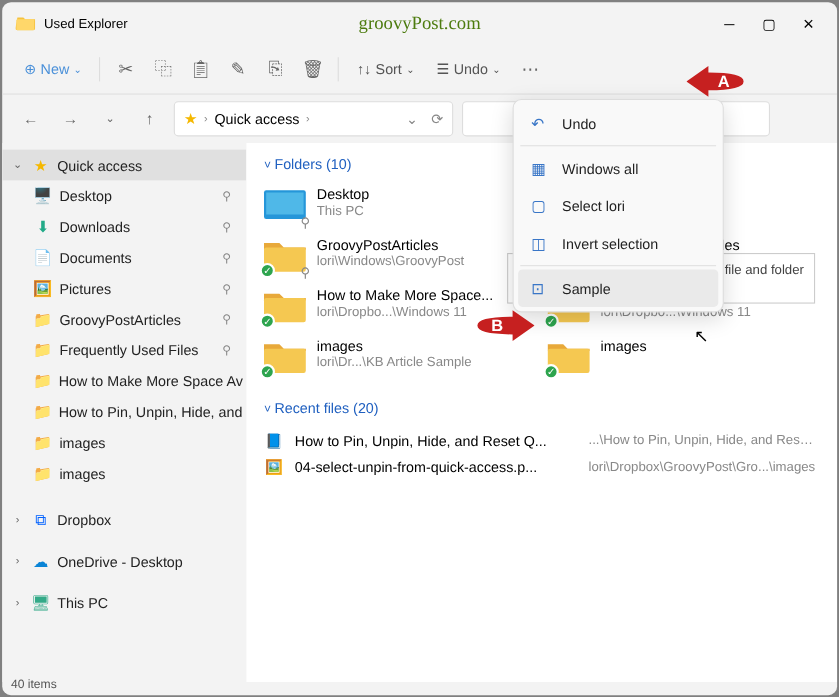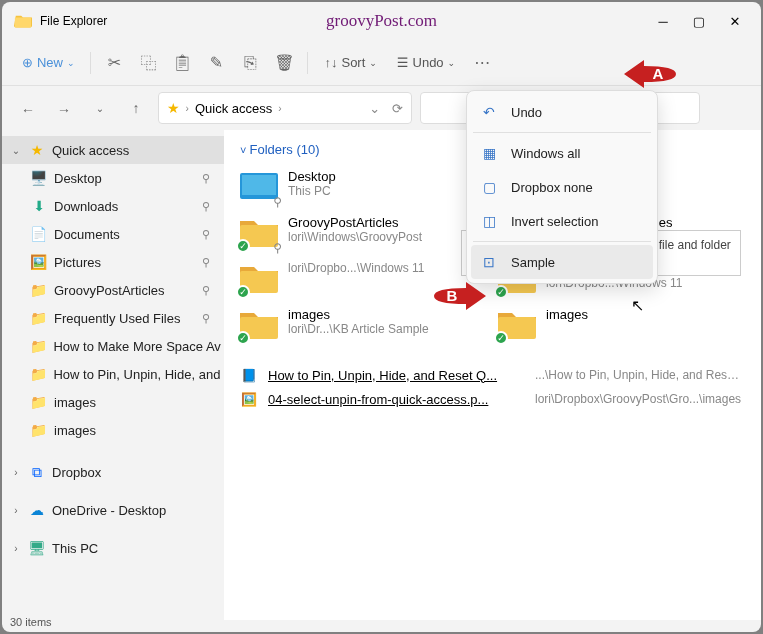--- a/index.html
+++ b/index.html
@@ -1,21 +1,21 @@
 <!DOCTYPE html>
 <html><head>
 <meta charset="utf-8">
 <style>
 * { margin: 0; padding: 0; box-sizing: border-box; font-family: "Segoe UI", sans-serif; }
 body { background: #808080; width: 763px; height: 634px; overflow: hidden; position: relative; }
 .window { background: #f3f3f3; border-radius: 8px; width: 759px; height: 630px; margin: 2px; position: relative; overflow: hidden; }
 .titlebar { display: flex; align-items: center; height: 38px; padding: 0 8px; }
 .titlebar .app-icon { width: 18px; height: 14px; margin: 0 8px 0 4px; }
 .titlebar .title { font-size: 12px; color: #000; }
-.titlebar .watermark { position: absolute; left: 50%; transform: translateX(-50%); font-size: 17px; color: #701a75; font-family: Georgia, serif; }
+.titlebar .watermark { position: absolute; left: 50%; transform: translateX(-50%); font-size: 17px; color: #4d7c0f; font-family: Georgia, serif; }
 .titlebar .winbtns { margin-left: auto; display: flex; gap: 24px; padding-right: 12px;}
 .titlebar .winbtns span { width: 12px; height: 12px; display: flex; align-items: center; justify-content: center; color: #000; font-size: 13px; cursor: pointer;}
 .toolbar { height: 46px; display: flex; align-items: center; padding: 0 12px; gap: 4px; border-bottom: 1px solid #e0e0e0; }
 .tb-btn { display: flex; align-items: center; gap: 4px; padding: 5px 8px; border-radius: 4px; font-size: 13px; color: #555; cursor: pointer; }
 .tb-btn.new { color: #4a90d9; }
 .tb-icon { width: 18px; height: 18px; display: flex; align-items: center; justify-content: center; color: #666; cursor: pointer; padding: 4px; margin: 0 6px; }
 .tb-sep { width: 1px; height: 22px; background: #ddd; margin: 0 4px; }
 .addrbar { height: 44px; display: flex; align-items: center; padding: 0 12px; gap: 8px; }
 .navbtn { width: 28px; height: 28px; display: flex; align-items: center; justify-content: center; color: #666; cursor: pointer; font-size: 14px;}
 .addrbox { flex: 1; height: 32px; background: #fff; border: 1px solid #ddd; border-radius: 4px; display: flex; align-items: center; padding: 0 8px; gap: 6px; font-size: 13px; max-width: 254px;}
@@ -38,21 +38,21 @@
 .grid { display: flex; flex-wrap: wrap; gap: 6px 10px; margin-bottom: 18px; }
 .folder-item { display: flex; width: 248px; gap: 8px; padding: 2px; align-items: flex-start; cursor: pointer;}
 .folder-icon { width: 42px; height: 36px; position: relative; flex-shrink: 0; }
 .folder-icon .sync { position: absolute; bottom: -2px; left: -2px; width: 14px; height: 14px; background: #2da44e; border: 2px solid #fff; border-radius: 50%; display: flex; align-items: center; justify-content: center; color: #fff; font-size: 9px; }
 .folder-icon .pinmark { position: absolute; bottom: -4px; right: -2px; color: #888; font-size: 12px; }
 .folder-text { flex: 1; overflow: hidden; }
 .folder-text .name { font-size: 13px; color: #000; white-space: nowrap; overflow: hidden; text-overflow: ellipsis; }
 .folder-text .sub { font-size: 12px; color: #888; white-space: nowrap; overflow: hidden; text-overflow: ellipsis; }
 .file-row { display: flex; align-items: center; height: 24px; gap: 10px; font-size: 13px; padding: 0 4px; cursor: pointer;}
 .file-row .ficon { width: 18px; text-align: center; }
-.file-row .fname { flex: 1; white-space: nowrap; overflow: hidden; text-overflow: ellipsis; text-decoration: underline; }
+.file-row .fname { flex: 1; white-space: nowrap; overflow: hidden; text-overflow: ellipsis; }
 .file-row .fpath { width: 210px; color: #888; font-size: 12px; white-space: nowrap; overflow: hidden; text-overflow: ellipsis; }
 .status { position: absolute; bottom: 2px; left: 6px; font-size: 11px; color: #555; margin-top: 4px; padding: 2px;}
 .context-menu { position: absolute; top: 88px; left: 464px; width: 192px; background: #f9f9f9; border: 1px solid #ddd; border-radius: 8px; box-shadow: 0 6px 20px rgba(0,0,0,0.15); padding: 4px; z-index: 100; }
 .ctx-item { display: flex; align-items: center; gap: 12px; height: 34px; padding: 0 12px; font-size: 13px; color: #222; border-radius: 4px; cursor: pointer; }
 .ctx-item.hovered { background: #eaeaea; }
 .ctx-item .cicon { width: 16px; color: #3976c7; font-size: 14px; }
 .ctx-sep { height: 1px; background: #e0e0e0; margin: 3px 2px; }
 .tooltip { position: absolute; top: 228px; left: 459px; width: 280px; background: #fff; border: 1px solid #ccc; padding: 6px 8px; font-size: 12px; color: #444; z-index: 99; line-height: 1.35;}
 .badge { position: absolute; width: 56px; height: 36px; z-index: 200; }
 .badge svg { width: 100%; height: 100%; }
@@ -66,21 +66,21 @@
 
 <div class="window">
 
   <div class="titlebar">
     <span class="app-icon">
       <svg viewBox="0 0 20 16">
           <path fill="#f5c23e" d="M1 3h6l2 2h10v9a2 2 0 0 1-2 2H1a2 2 0 0 1-2-2z" transform="translate(1,-1)"></path>
           <rect x="1" y="4" width="18" height="11" fill="#ffd76a" rx="1"></rect>
         </svg>
     </span>
-    <span class="title">File Explorer</span>
+    <span class="title">Used Explorer</span>
     <span class="watermark">groovyPost.com</span>
     <div class="winbtns">
       <span>─</span>
       <span>▢</span>
       <span>✕</span>
     </div>
   </div>
 
   <div class="toolbar">
     <div class="tb-btn new">
@@ -244,20 +244,21 @@
               <div class="name">Frequently Used Files</div>
               <div class="sub">This PC\Documents</div>
             </div>
           </div>
           <div class="folder-item">
             <div class="folder-icon"><svg class="folder-svg" viewBox="0 0 42 34">
                 <path fill="#e8a93a" d="M2 6h14l4 4h20v2H2z"></path>
                 <rect x="2" y="10" width="38" height="22" rx="2" fill="#f5c851"></rect>
               </svg><span class="sync">✓</span></div>
             <div class="folder-text">
+              <div class="name">How to Make More Space...</div>
               <div class="sub">lori\Dropbo...\Windows 11</div>
             </div>
           </div>
           <div class="folder-item">
             <div class="folder-icon"><svg class="folder-svg" viewBox="0 0 42 34">
                 <path fill="#e8a93a" d="M2 6h14l4 4h20v2H2z"></path>
                 <rect x="2" y="10" width="38" height="22" rx="2" fill="#f5c851"></rect>
               </svg><span class="sync">✓</span></div>
             <div class="folder-text">
               <div class="name">How to Pin, Unpin, Hide, ...</div>
@@ -277,50 +278,51 @@
           <div class="folder-item">
             <div class="folder-icon"><svg class="folder-svg" viewBox="0 0 42 34">
                 <path fill="#e8a93a" d="M2 6h14l4 4h20v2H2z"></path>
                 <rect x="2" y="10" width="38" height="22" rx="2" fill="#f5c851"></rect>
               </svg><span class="sync">✓</span></div>
             <div class="folder-text">
               <div class="name">images</div>
             </div>
           </div>
         </div>
+      <div class="section-head">Recent files (20)</div>
       <div id="file-list">
           <div class="file-row">
             <span class="ficon">📘</span>
             <span class="fname">How to Pin, Unpin, Hide, and Reset Q...</span>
             <span class="fpath">...\How to Pin, Unpin, Hide, and Reset ...</span>
           </div>
           <div class="file-row">
             <span class="ficon">🖼️</span>
             <span class="fname">04-select-unpin-from-quick-access.p...</span>
             <span class="fpath">lori\Dropbox\GroovyPost\Gro...\images</span>
           </div>
         </div>
     </div>
   </div>
 
-  <div class="status">30 items</div>
+  <div class="status">40 items</div>
 
   <div class="context-menu">
     <div class="ctx-item">
       <span class="cicon">↶</span>
       <span>Undo</span>
     </div>
     <div class="ctx-sep"></div>
     <div class="ctx-item">
       <span class="cicon">▦</span>
       <span>Windows all</span>
     </div>
     <div class="ctx-item">
       <span class="cicon">▢</span>
-      <span>Dropbox none</span>
+      <span>Select lori</span>
     </div>
     <div class="ctx-item">
       <span class="cicon">◫</span>
       <span>Invert selection</span>
     </div>
     <div class="ctx-sep"></div>
     <div class="ctx-item hovered">
       <span class="cicon">⊡</span>
       <span>Sample</span>
     </div>

